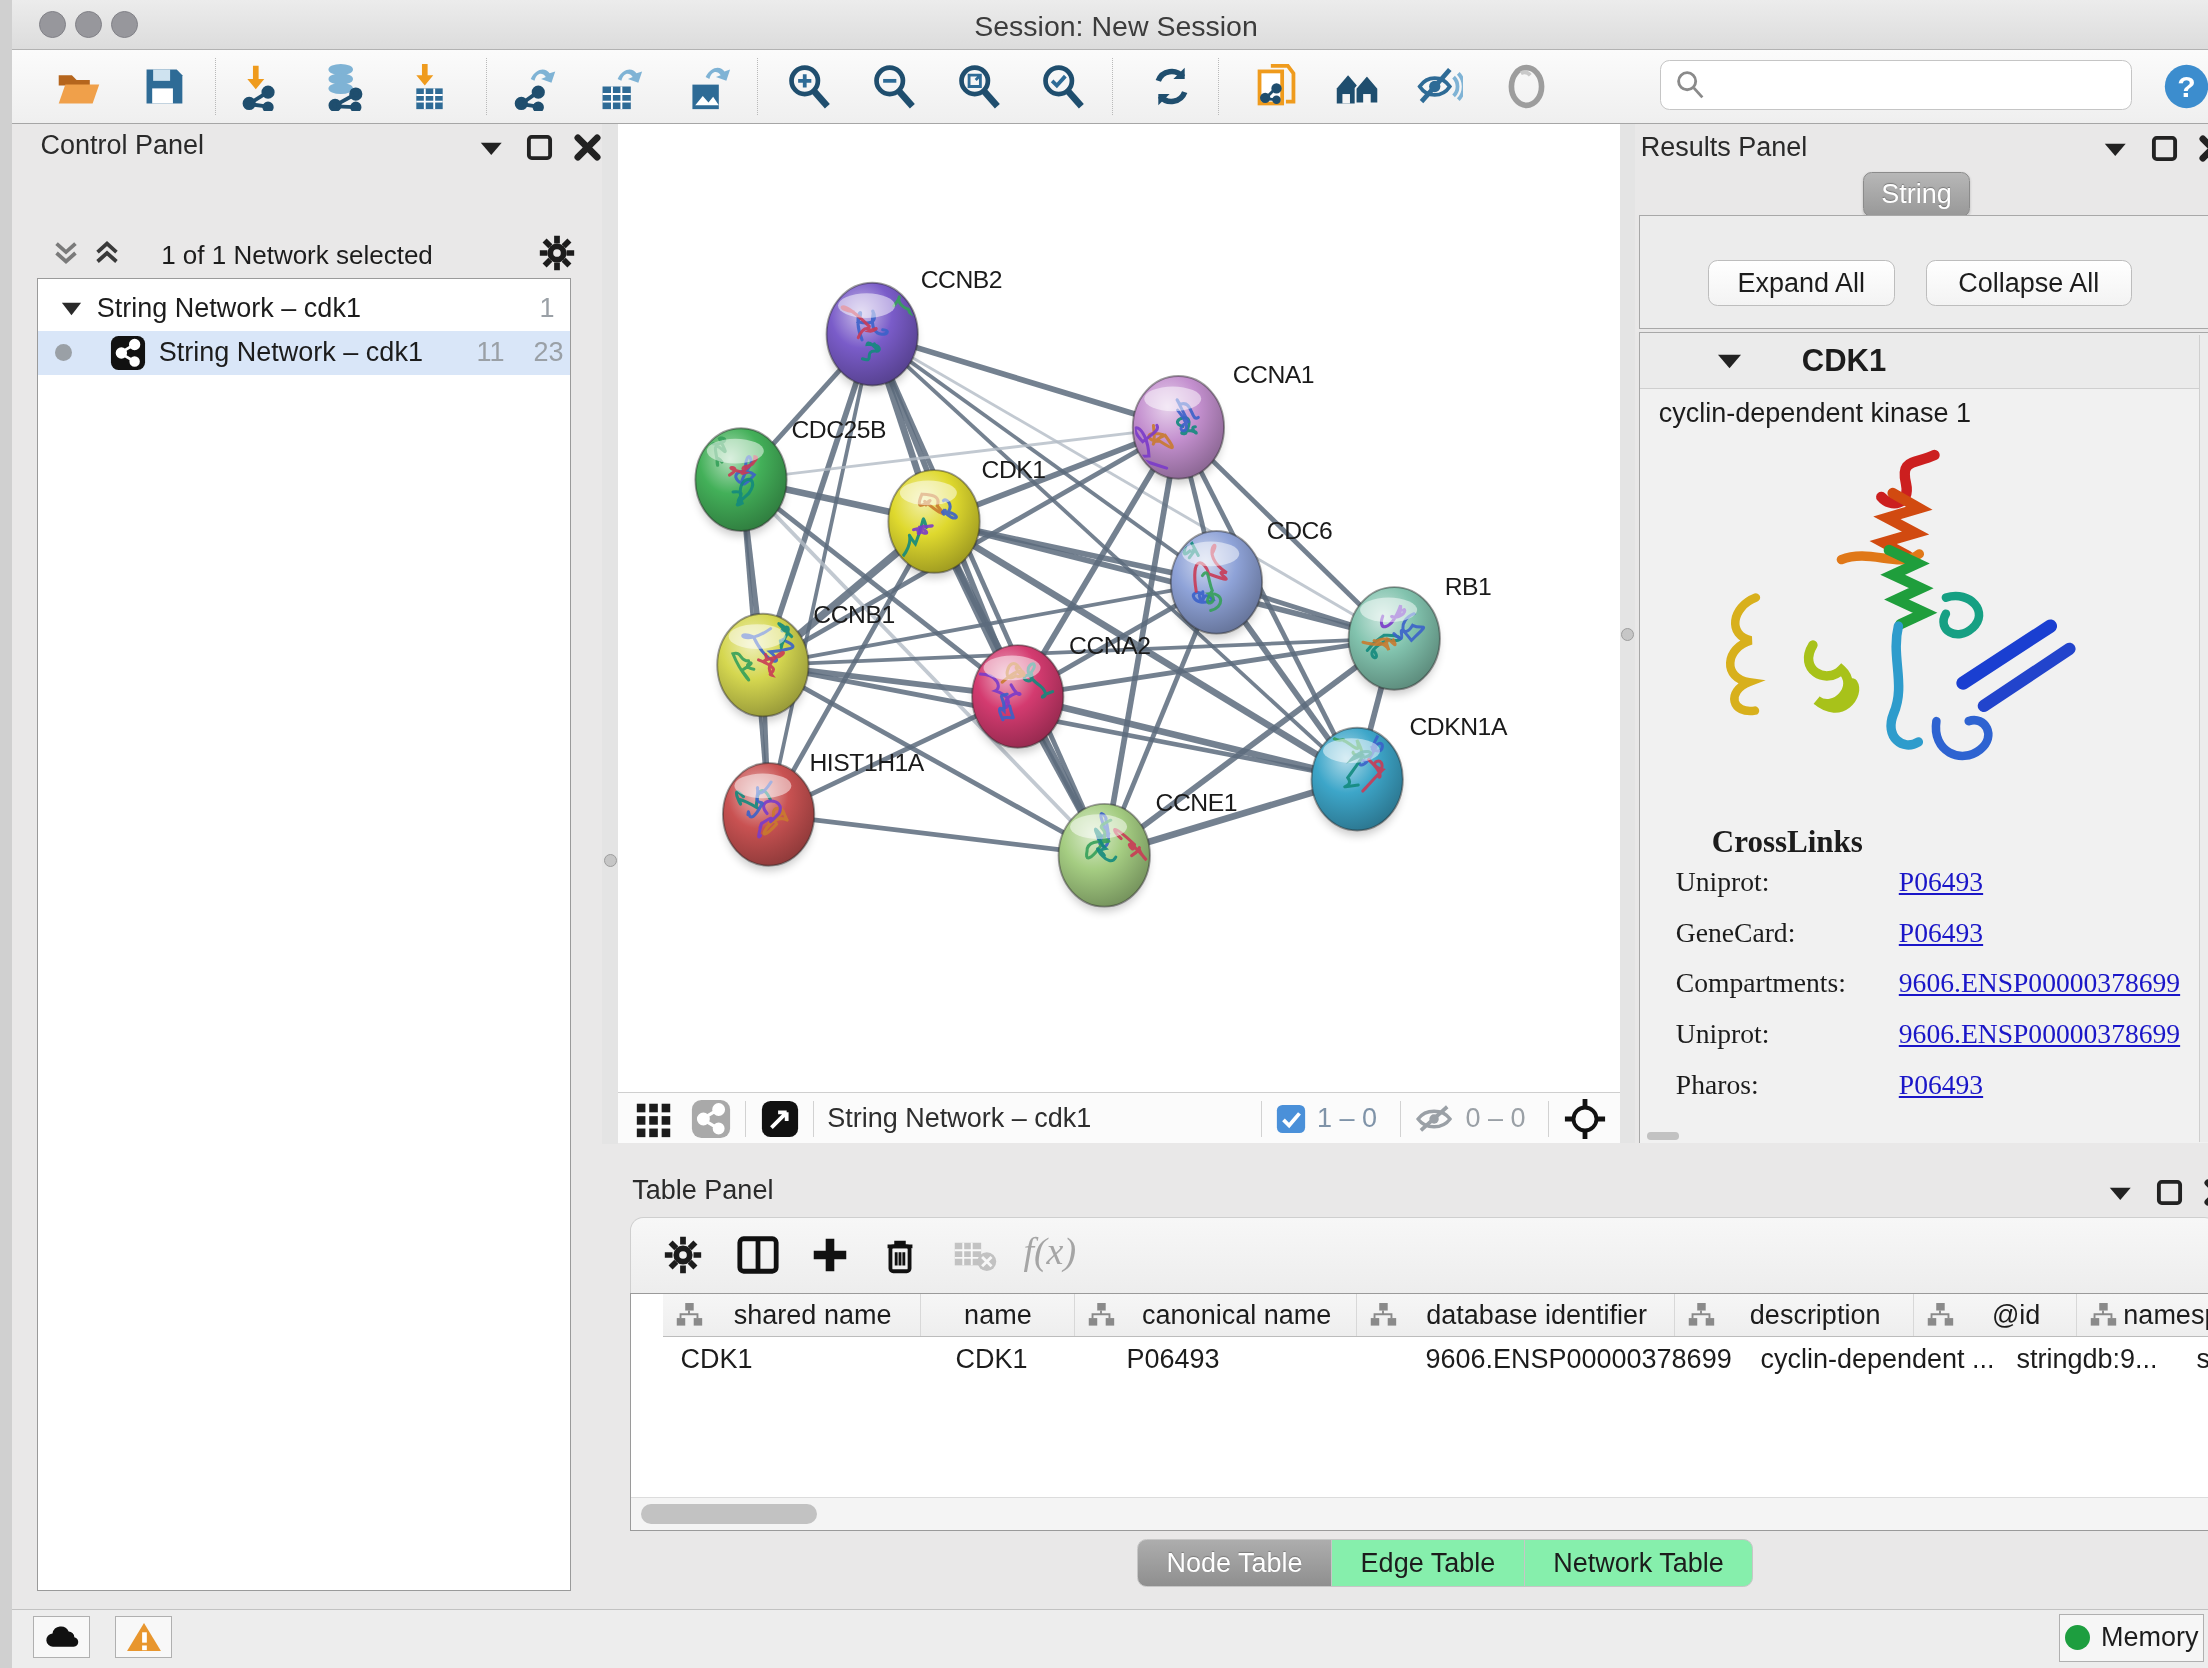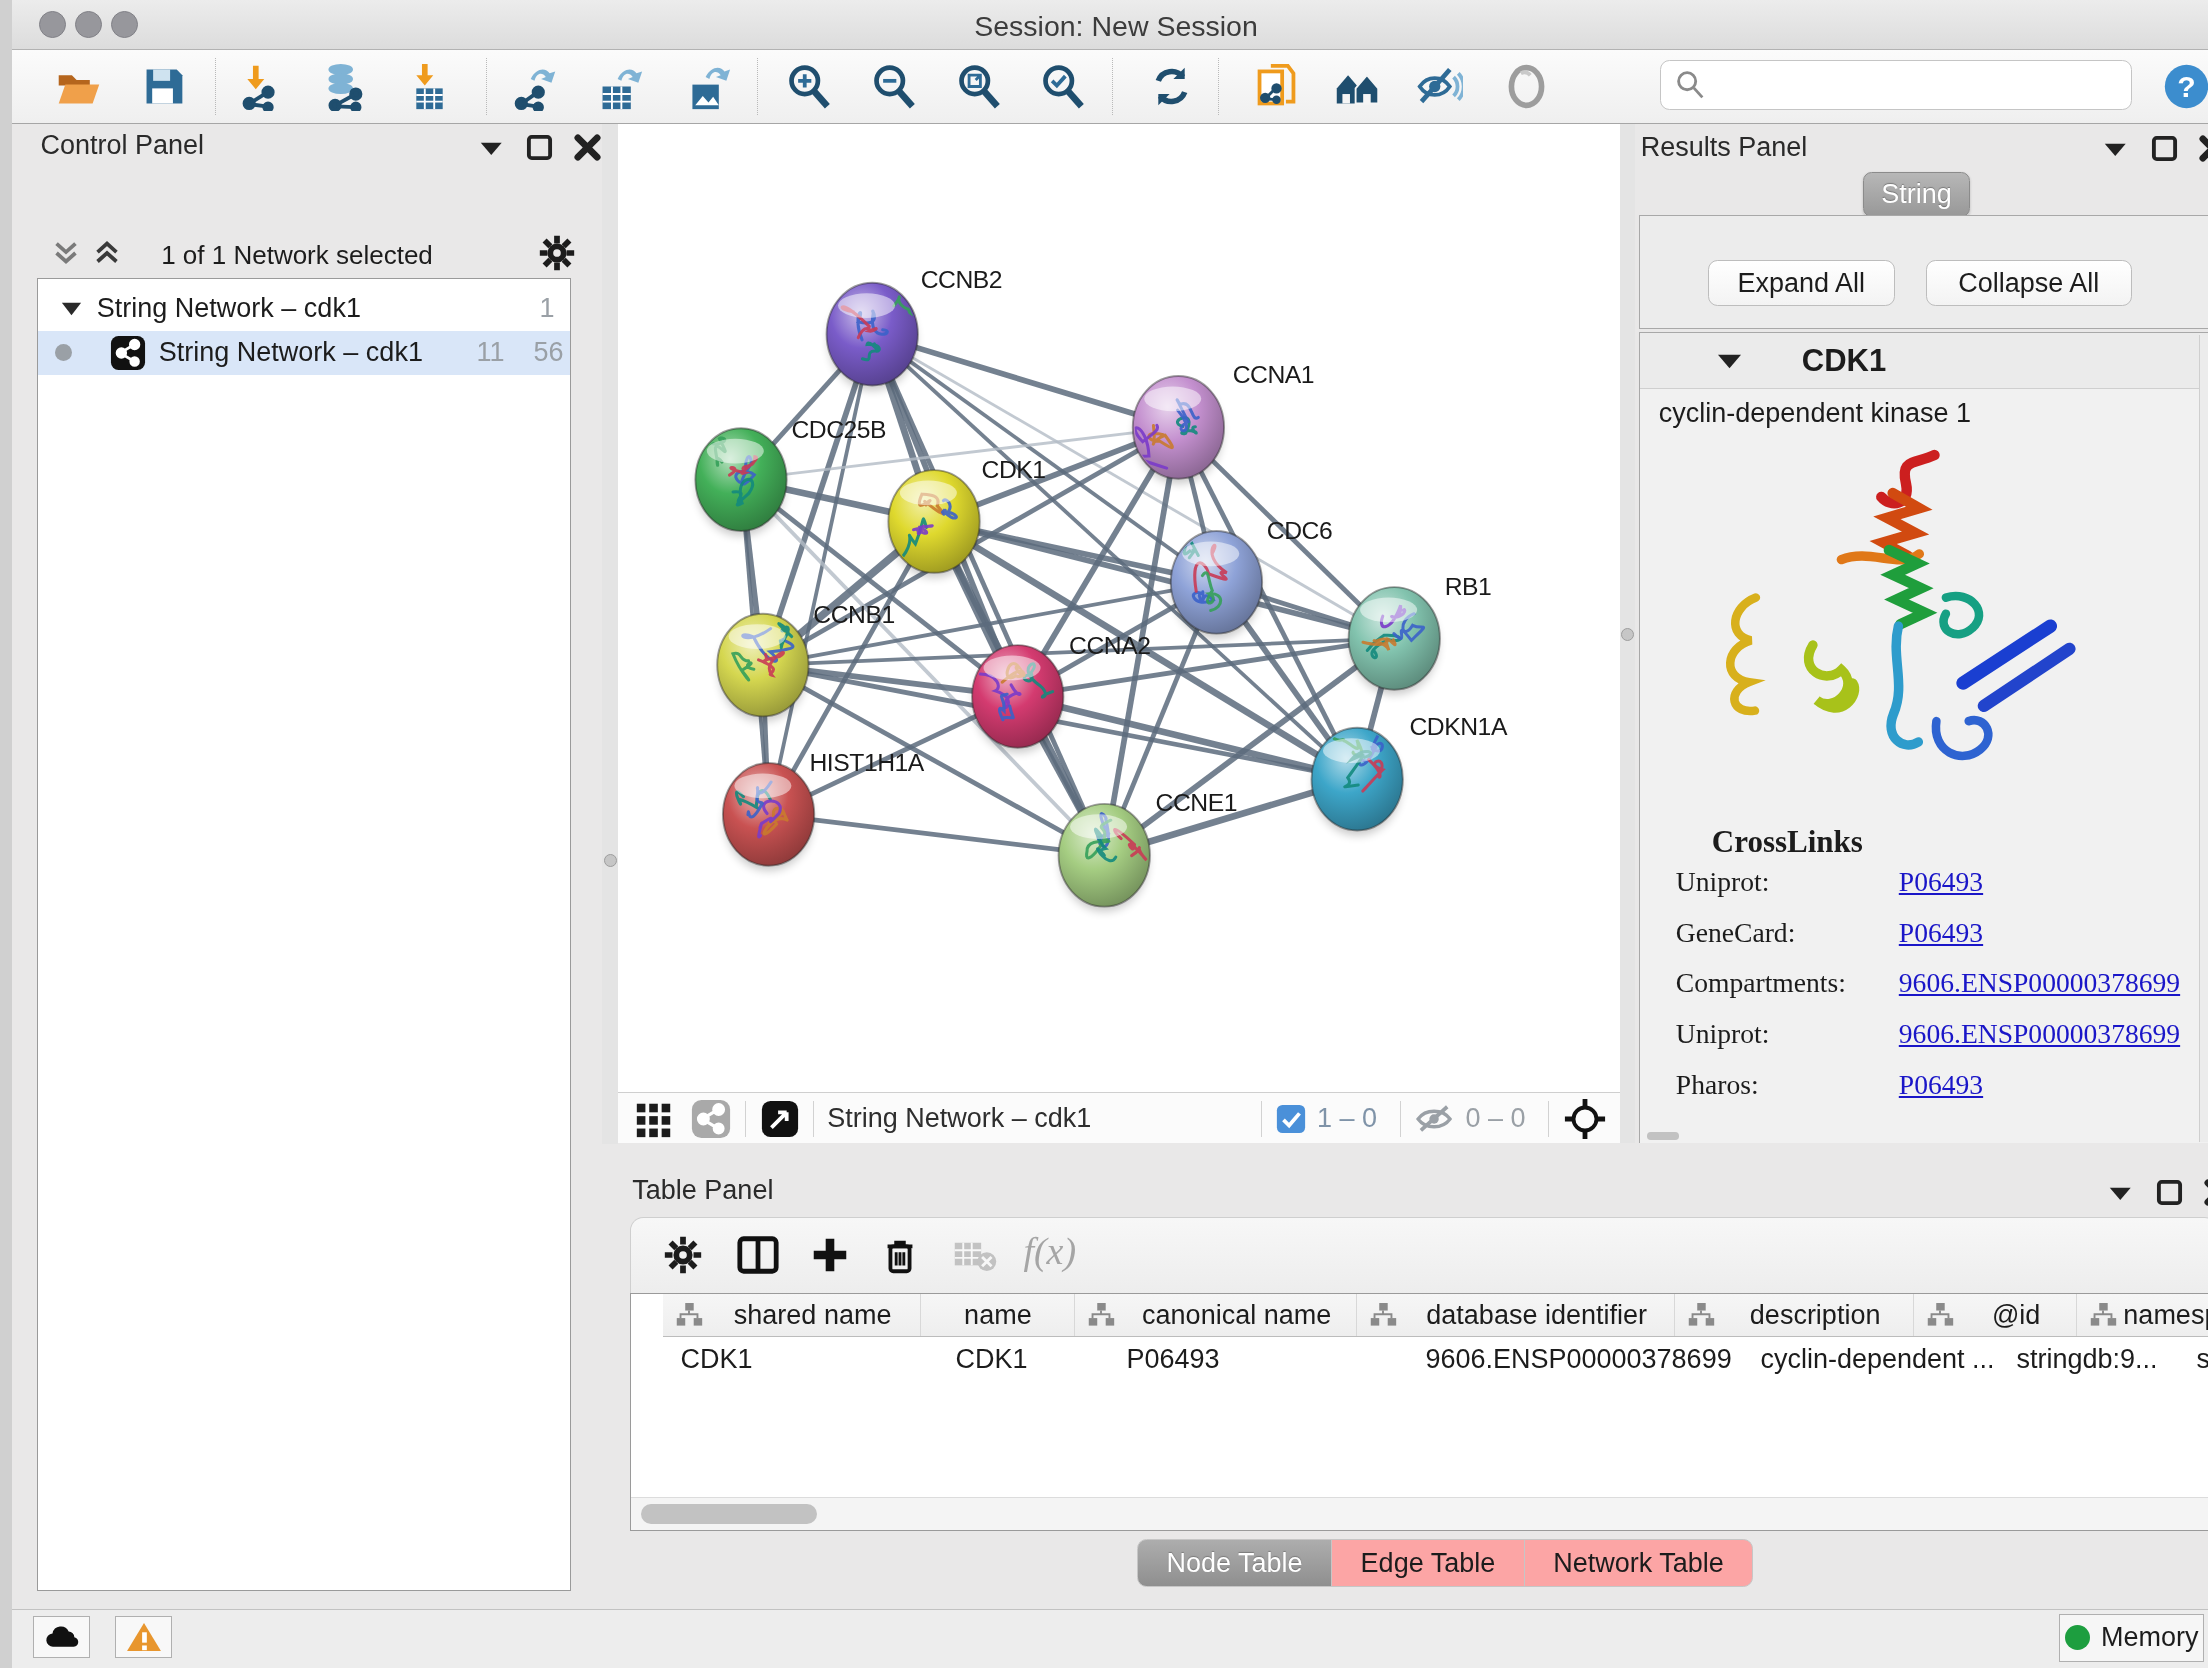--- a/index.html
+++ b/index.html
@@ -61,21 +61,21 @@
   #tp-table{left:12.4px;top:150px;width:1586px;height:236px;background:#fff;border:1.9px solid #9a9a9a;
             overflow:hidden;padding-left:32px;}
   #tp-thead{display:flex;height:42px;background:linear-gradient(#f6f6f6,#eeeeee);border-bottom:1px solid #bcbcbc;}
   .th{position:relative;display:flex;align-items:center;border-right:1px solid #d8d8d8;font-size:27px;color:#1c1c1c;}
   .th .lbl{flex:1;text-align:center;}
   .tr{display:flex;height:44px;}
   .td{padding-left:17px;display:flex;align-items:center;font-size:27px;border-right:1px solid transparent;
       white-space:nowrap;overflow:hidden;}
   #tp-hscroll{position:absolute;left:0;bottom:0;width:100%;height:32px;background:#f4f4f4;border-top:1px solid #dcdcdc;}
   #tp-hthumb{position:absolute;left:9.5px;top:5.7px;width:176px;height:20px;background:#c2c2c2;border-radius:10.5px;}
-  .bot-tab{height:46px;line-height:46px;padding:0 28.5px;font-size:27px;background:#fca5a5;
+  .bot-tab{height:46px;line-height:46px;padding:0 28.5px;font-size:27px;background:#86efac;
            border:1px solid #c6c6c6;margin-left:-1px;cursor:pointer;}
   .bot-tab.sel{background:linear-gradient(#adadad,#8f8f8f);color:#fff;text-shadow:0 -1px 1px rgba(0,0,0,.25);}
   .bot-tab.first{border-radius:9.5px 0 0 9.5px;}
   .bot-tab.last{border-radius:0 9.5px 9.5px 0;}
   
   #statusbar{left:0;top:1609px;width:2208px;height:59px;background:#ededed;border-top:1.9px solid #c2c2c2;}
   .sb-btn{top:5.7px;width:55px;height:40px;background:#f8f8f8;border:1.9px solid #b0b0b0;display:flex;
           align-items:center;justify-content:center;cursor:pointer;}
   #memory-btn{left:2047px;top:3.8px;width:143px;height:46px;background:#f6f6f6;border:1.9px solid #b0b0b0;
               display:flex;align-items:center;justify-content:center;gap:11.4px;font-size:27px;cursor:pointer;}
@@ -311,21 +311,21 @@
           <rect x="1" y="1" width="36" height="36" rx="8" fill="#111"></rect>
           <g stroke="#fff" stroke-width="3" fill="#fff">
               <circle cx="12" cy="19" r="4.5"></circle>
               <circle cx="26" cy="10" r="4.5"></circle>
               <circle cx="26" cy="28" r="4"></circle>
               <path d="M14 17 L24 11 M14 21 L24 27" fill="none"></path>
             </g>
         </svg>
         <span style="margin-left:13.3px">String Network – cdk1</span>
         <span class="cnt" style="left:439px">11</span>
-        <span class="cnt" style="left:496px">56</span>
+        <span class="cnt" style="left:496px">23</span>
       </div>
     </div>
   </div>
 
   <div class="vsplit abs" style="left:590px">
     <div class="split-dot abs" style="left:1.9px;top:730px"></div>
   </div>
   <div class="vsplit abs" style="left:1607px;height:1022px">
     <div class="split-dot abs" style="left:1.9px;top:504px"></div>
   </div>

